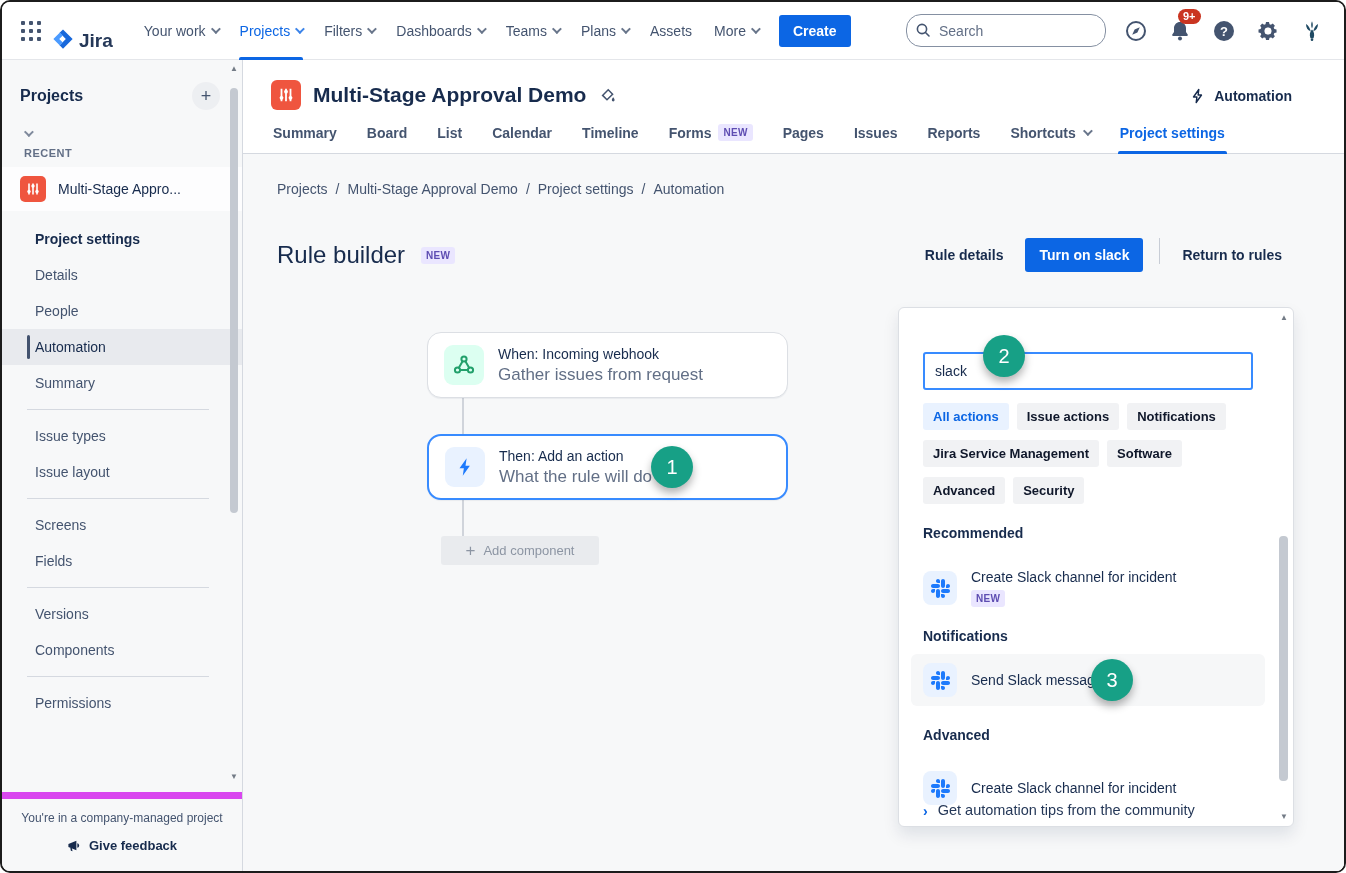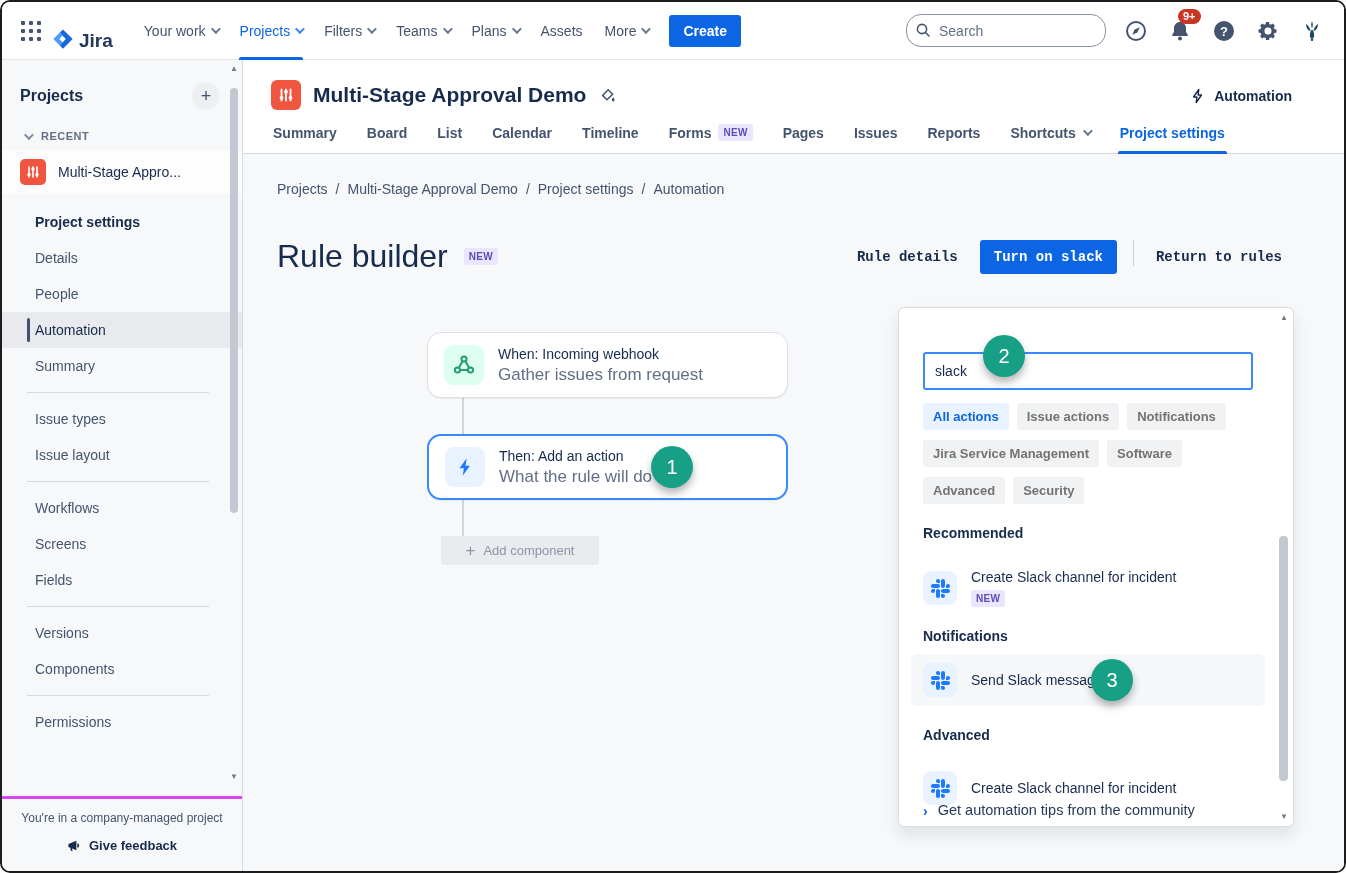--- a/index.html
+++ b/index.html
@@ -28,58 +28,58 @@
 
   
   .app-body { flex:1; display:flex; min-height:0; }
 
   
   .sidebar { width:241px; min-width:241px; background:#f7f8f9; border-right:1px solid #d5d9e0; display:flex; flex-direction:column; position:relative; }
   .sidebar-scroll { flex:1; padding-top:22px; overflow:hidden; }
   .sb-head { display:flex; align-items:center; justify-content:space-between; padding:0 22px 0 18px; }
   .sb-title { font-size:16px; font-weight:600; color:#172b4d; }
   .sb-add { width:28px; height:28px; border-radius:50%; border:none; background:rgba(9,30,66,0.04); color:#44546f; font-size:18px; cursor:pointer; line-height:1; }
-  .sb-recent { display:flex; align-items:center; gap:10px; padding:20px 18px 8px 22px; font-size:11px; font-weight:700; color:#626f86; letter-spacing:.5px; cursor:pointer; }
+  .sb-recent { display:flex; gap:10px; padding:20px 18px 8px 22px; font-size:11px; font-weight:700; color:#626f86; letter-spacing:.5px; cursor:pointer;flex-direction:column; }
   .sb-project { display:flex; align-items:center; gap:12px; padding:9px 14px 9px 18px; background:rgba(255,255,255,0.75); cursor:pointer; }
   .proj-avatar { width:26px; height:26px; border-radius:5px; background:#ef553f; display:flex; align-items:center; justify-content:center; flex-shrink:0; }
   .proj-avatar.lg { width:30px; height:30px; border-radius:6px; }
   .sb-project-name { font-size:14px; color:#172b4d; white-space:nowrap; }
   .sb-groups { padding:10px 0 0 0; }
   .sb-item { position:relative; display:flex; align-items:center; padding:10px 16px 10px 33px; font-size:14px; color:#44546f; cursor:pointer; margin:0 0 0 0; }
   .sb-item.bold { font-weight:700; color:#172b4d; }
   .sb-item.selected { background:#e8eaee; color:#172b4d; }
   .sb-item.selected::before { content:""; position:absolute; left:25px; top:6px; bottom:6px; width:3px; background:#42526e; border-radius:2px; }
   .sb-divider { height:1px; background:#d5d9e0; margin:8px 33px 8px 25px; }
   .sb-scrollbar { position:absolute; top:4px; right:3px; width:10px; bottom:90px; }
   .sb-scrollbar .arrow { position:absolute; left:0; width:10px; font-size:8px; color:#737b86; text-align:center; cursor:pointer; }
   .sb-scrollbar .thumb { position:absolute; left:1px; width:8px; border-radius:4px; background:#c4c9d1; cursor:pointer; }
-  .sidebar-footer { border-top:3px solid #d946ef; padding:12px 10px 14px; text-align:center; }
+  .sidebar-footer { border-top:7px solid #d946ef; padding:12px 10px 14px; text-align:center; }
   .sb-note { font-size:12px; color:#44546f; }
   .sb-feedback { margin-top:13px; display:inline-flex; align-items:center; gap:7px; font-size:13px; font-weight:600; color:#172b4d; cursor:pointer; }
 
   
   .main { flex:1; display:flex; flex-direction:column; min-width:0; background:#fff; }
   .project-header { padding:20px 0 0 0; position:relative; }
   .ph-title-row { display:flex; align-items:center; gap:12px; padding:0 28px; }
   .ph-title { font-size:21px; font-weight:700; color:#172b4d; }
   .ph-paint { cursor:pointer; margin-left:2px; margin-top:6px; }
   .ph-automation { position:absolute; right:52px; top:28px; display:flex; align-items:center; gap:8px; font-size:14px; font-weight:600; color:#172b4d; cursor:pointer; }
   .tabs { display:flex; align-items:center; gap:4px; padding:14px 20px 0 24px; border-bottom:1px solid #d5d9e0; }
   .tab { position:relative; padding:0 6px 12px; font-size:14px; font-weight:600; color:#44546f; cursor:pointer; display:flex; align-items:center; gap:7px; white-space:nowrap; margin-right:14px; }
   .tab.active { color:#0c66e4; }
   .tab.active::after { content:""; position:absolute; left:4px; right:4px; bottom:-1px; height:3px; background:#0c66e4; border-radius:2px 2px 0 0; }
   .badge-new { background:#eae6ff; color:#5e4db2; font-size:10px; font-weight:700; padding:3px 5px; border-radius:3px; letter-spacing:.3px; }
 
   .content { flex:1; background:#f7f8f9; position:relative; min-height:0; }
   .breadcrumb { position:absolute; left:34px; top:27px; font-size:14px; color:#44546f; display:flex; gap:8px; }
   .breadcrumb .bc-link { cursor:pointer; }
   .rule-row { position:absolute; left:34px; right:56px; top:84px; display:flex; align-items:center; }
-  .rule-title { font-size:32px; font-weight:500; color:#172b4d; }
+  .rule-title { font-size:24px; font-weight:500; color:#172b4d; }
   .rule-row .badge-new { margin-left:16px; }
-  .rule-actions { margin-left:auto; display:flex; gap:16px;font-family:Liberation Mono, monospace; }
+  .rule-actions { margin-left:auto; display:flex; gap:16px; }
   .btn-subtle { font-size:14px; font-weight:600; color:#172b4d; background:none; border:none; cursor:pointer; font-family:inherit; padding:8px 6px; }
   .btn-primary { font-size:14px; font-weight:600; color:#fff; background:#0c66e4; border:none; border-radius:3px; cursor:pointer; font-family:inherit; padding:9px 14px; }
   .v-divider { width:1px; height:26px; background:#c8cdd6; }
 
   
   .canvas { position:absolute; left:184px; top:178px; width:361px; }
   .step-card { background:#fff; border:1px solid #dcdfe4; border-radius:14px; padding:12px 16px; display:flex; align-items:center; gap:14px; cursor:pointer; position:relative; height:66px; box-shadow:0 1px 1px rgba(9,30,66,0.06); }
   .step-card.selected { border:2px solid #388bff; }
   .step-icon { width:40px; height:40px; border-radius:9px; display:flex; align-items:center; justify-content:center; flex-shrink:0; }
   .step-icon.webhook { background:#dcfff1; }
@@ -94,21 +94,21 @@
 
   
   .panel { position:absolute; top:153px; right:50px; width:396px; height:520px; background:#fff; border:1px solid #dcdfe4; border-radius:6px; box-shadow:0 8px 16px rgba(9,30,66,0.10); padding:24px 40px 14px 24px; overflow:hidden; }
   .panel-head { display:flex; align-items:center; justify-content:space-between; }
   .panel-title { font-size:16px; font-weight:700; color:#172b4d; }
   .trash-btn { background:none; border:none; cursor:pointer; padding:2px; }
   .panel-search-wrap { position:relative; margin-top:20px; }
   .panel-search { width:100%; height:38px; border:2px solid #388bff; border-radius:3px; padding:0 10px; font-size:14px; color:#172b4d; font-family:inherit; outline:none; }
   .panel-search-wrap .marker { top:-17px; left:60px; }
   .chips { display:flex; flex-wrap:wrap; gap:8px; row-gap:10px; margin-top:13px; }
-  .chip { background:#f1f2f4; border:none; border-radius:3px; padding:6px 10px; font-size:13px; font-weight:600; color:#737373; cursor:pointer; font-family:inherit; white-space:nowrap; }
+  .chip { background:#f1f2f4; border:none; border-radius:3px; padding:6px 10px; font-size:13px; font-weight:600; color:#0f172a; cursor:pointer; font-family:inherit; white-space:nowrap; }
   .chip.active { background:#e9f2ff; color:#0c66e4; }
   .panel-section-header { font-size:14px; font-weight:700; color:#172b4d; margin-top:21px; }
   .action-item { display:flex; align-items:center; gap:14px; margin-top:28px; cursor:pointer; position:relative; }
   .action-item.highlighted { background:#f6f7f8; border-radius:6px; margin:10px -12px 0; padding:9px 12px; }
   .slack-badge { width:34px; height:34px; border-radius:8px; background:#e9f2ff; display:flex; align-items:center; justify-content:center; flex-shrink:0; }
   .action-label { font-size:14px; color:#172b4d; }
   .action-item .badge-new { display:inline-block; margin-top:5px; }
   .panel-footer-link { position:absolute; left:24px; bottom:8px; display:flex; align-items:center; gap:10px; cursor:pointer; }
   .pf-chevron { color:#0c66e4; font-size:14px; font-weight:700; transform:scaleY(1.1); }
   .pf-text { font-size:14.5px; color:#253858; }
@@ -149,20 +149,24 @@
         </div>
         <div class="nav-item active">
           <span>Projects</span>
           <span class="chev"></span>
         </div>
         <div class="nav-item">
           <span>Filters</span>
           <span class="chev"></span>
         </div>
         <div class="nav-item">
+          <span>Dashboards</span>
+          <span class="chev"></span>
+        </div>
+        <div class="nav-item">
           <span>Teams</span>
           <span class="chev"></span>
         </div>
         <div class="nav-item">
           <span>Plans</span>
           <span class="chev"></span>
         </div>
         <div class="nav-item">
           <span>Assets</span>
         </div>
@@ -244,21 +248,20 @@
         <div class="sb-groups" id="sidebar-groups">
             <div class="sb-item bold">Project settings</div>
             <div class="sb-item">Details</div>
             <div class="sb-item">People</div>
             <div class="sb-item selected">Automation</div>
             <div class="sb-item">Summary</div>
             <div class="sb-divider"></div>
             <div class="sb-item">Issue types</div>
             <div class="sb-item">Issue layout</div>
             <div class="sb-divider"></div>
-            <div class="sb-item">Workflows</div>
             <div class="sb-item">Screens</div>
             <div class="sb-item">Fields</div>
             <div class="sb-divider"></div>
             <div class="sb-item">Versions</div>
             <div class="sb-item">Components</div>
             <div class="sb-divider"></div>
             <div class="sb-item">Permissions</div>
           </div>
       </div>
       <div class="sb-scrollbar">

